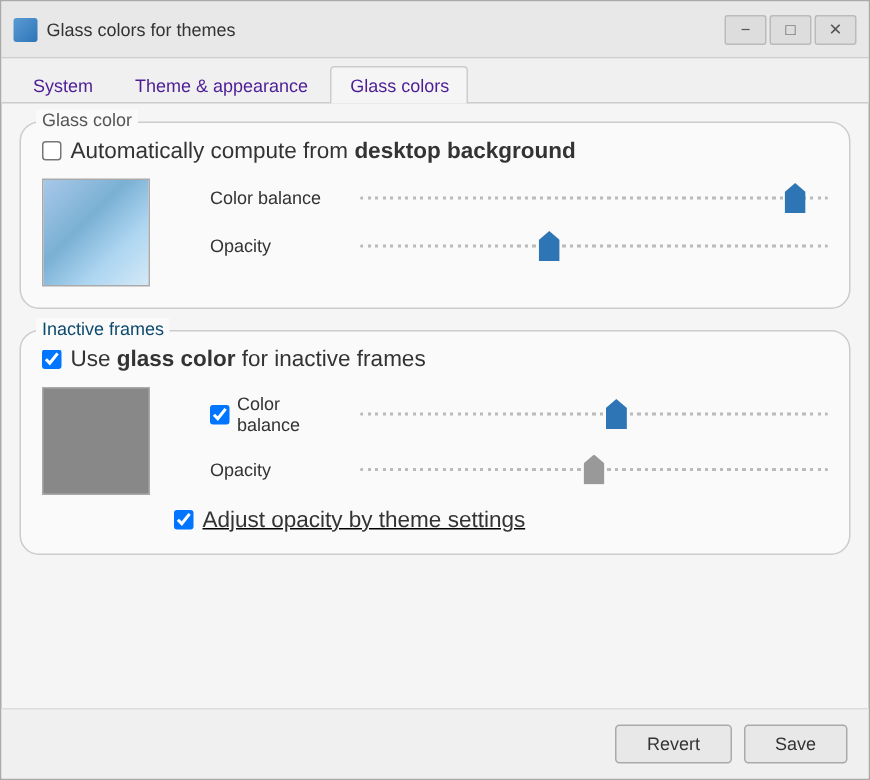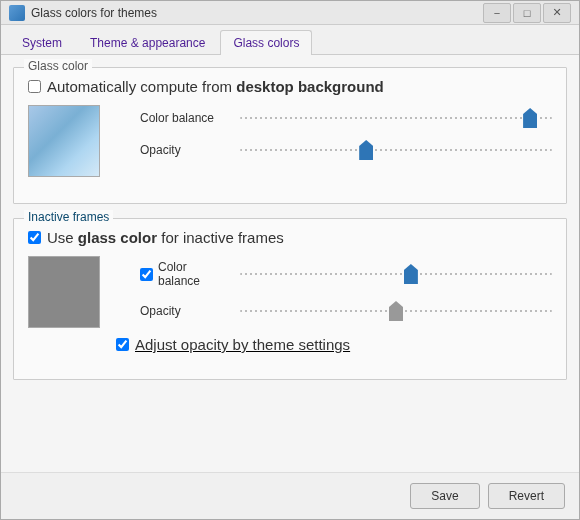--- a/index.html
+++ b/index.html
@@ -21,21 +21,21 @@
       flex-direction: column;
     }
 
     .title-bar {
       background: #e8e8e8;
       border-bottom: 1px solid #ccc;
       display: flex;
       align-items: center;
       justify-content: space-between;
       padding: 0 8px;
-      height: 24px;
+      height: 38px;
       flex-shrink: 0;
     }
 
     .title-bar-left {
       display: flex;
       align-items: center;
       gap: 6px;
     }
 
     .title-bar-icon {
@@ -100,22 +100,22 @@
     }
 
     .content {
       flex: 1;
       padding: 12px;
       overflow-y: auto;
     }
 
     .section {
       border: 1px solid #ccc;
-      border-radius: 1px;
-      padding: 10px 14px 26px;
+      border-radius: 13px;
+      padding: 10px 14px 14px;
       margin-bottom: 14px;
       background: #fafafa;
       position: relative;
     }
 
     .section-title {
       position: absolute;
       top: -9px;
       left: 10px;
       background: #fafafa;
@@ -359,17 +359,17 @@
               <span>Adjust opacity by theme settings</span>
             </label>
           </div>
         </div>
       </div>
     </div>
 
   </div>
 
   <div class="footer">
+    <button class="btn">Revert</button>
     <button class="btn">Save</button>
-    <button class="btn">Revert</button>
   </div>
 
 </div>
 
 </body></html>

